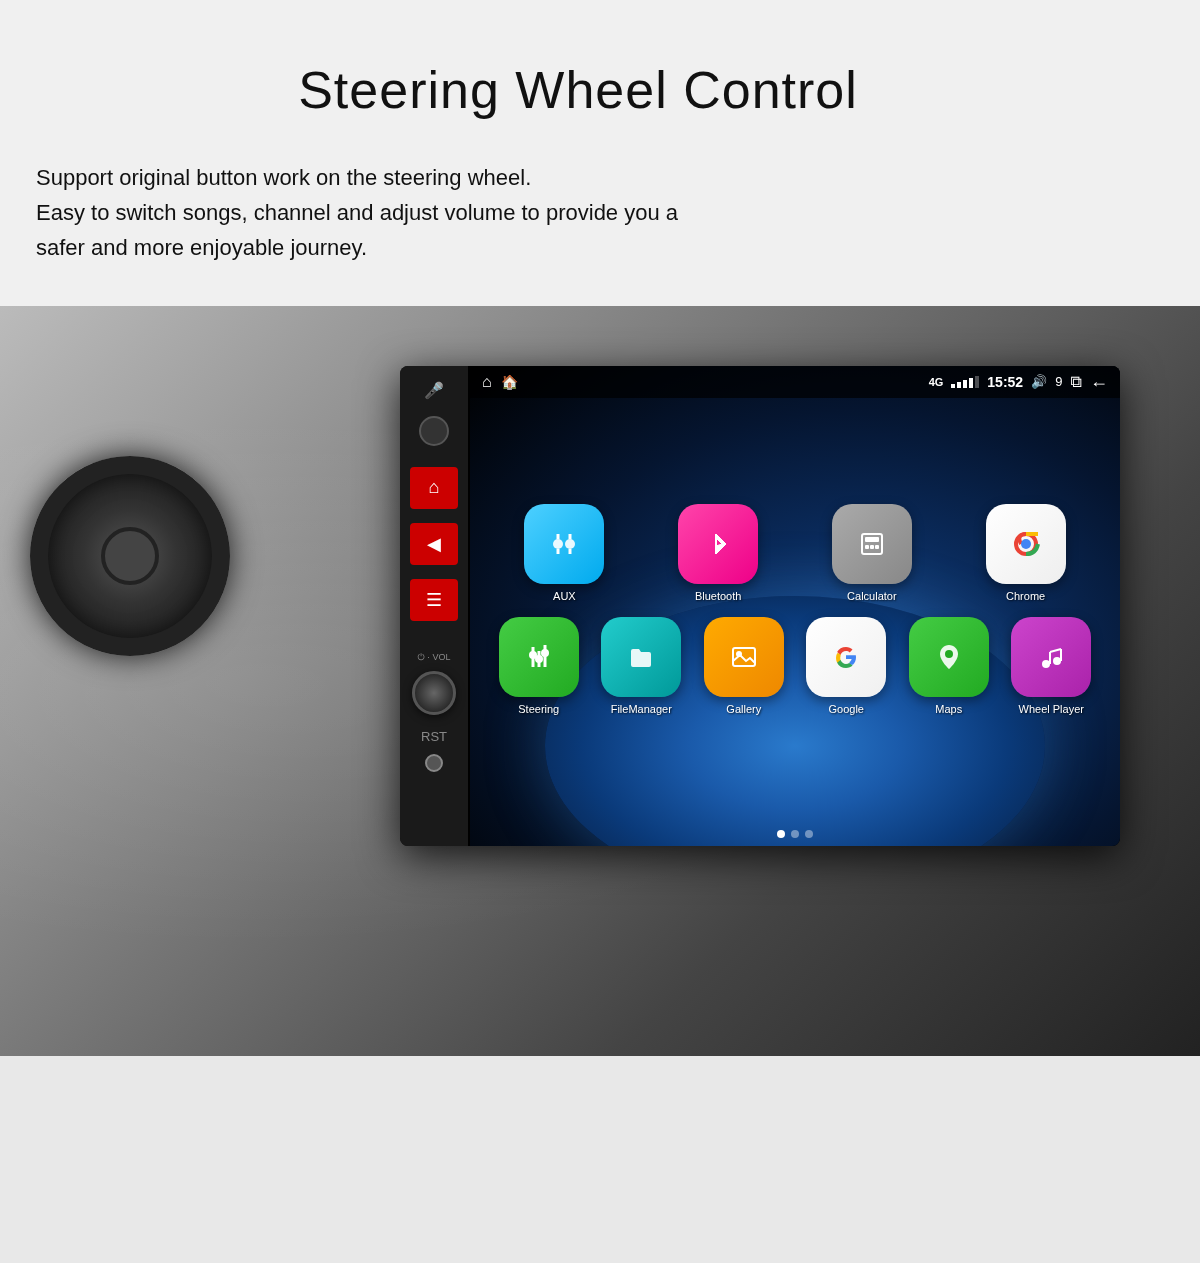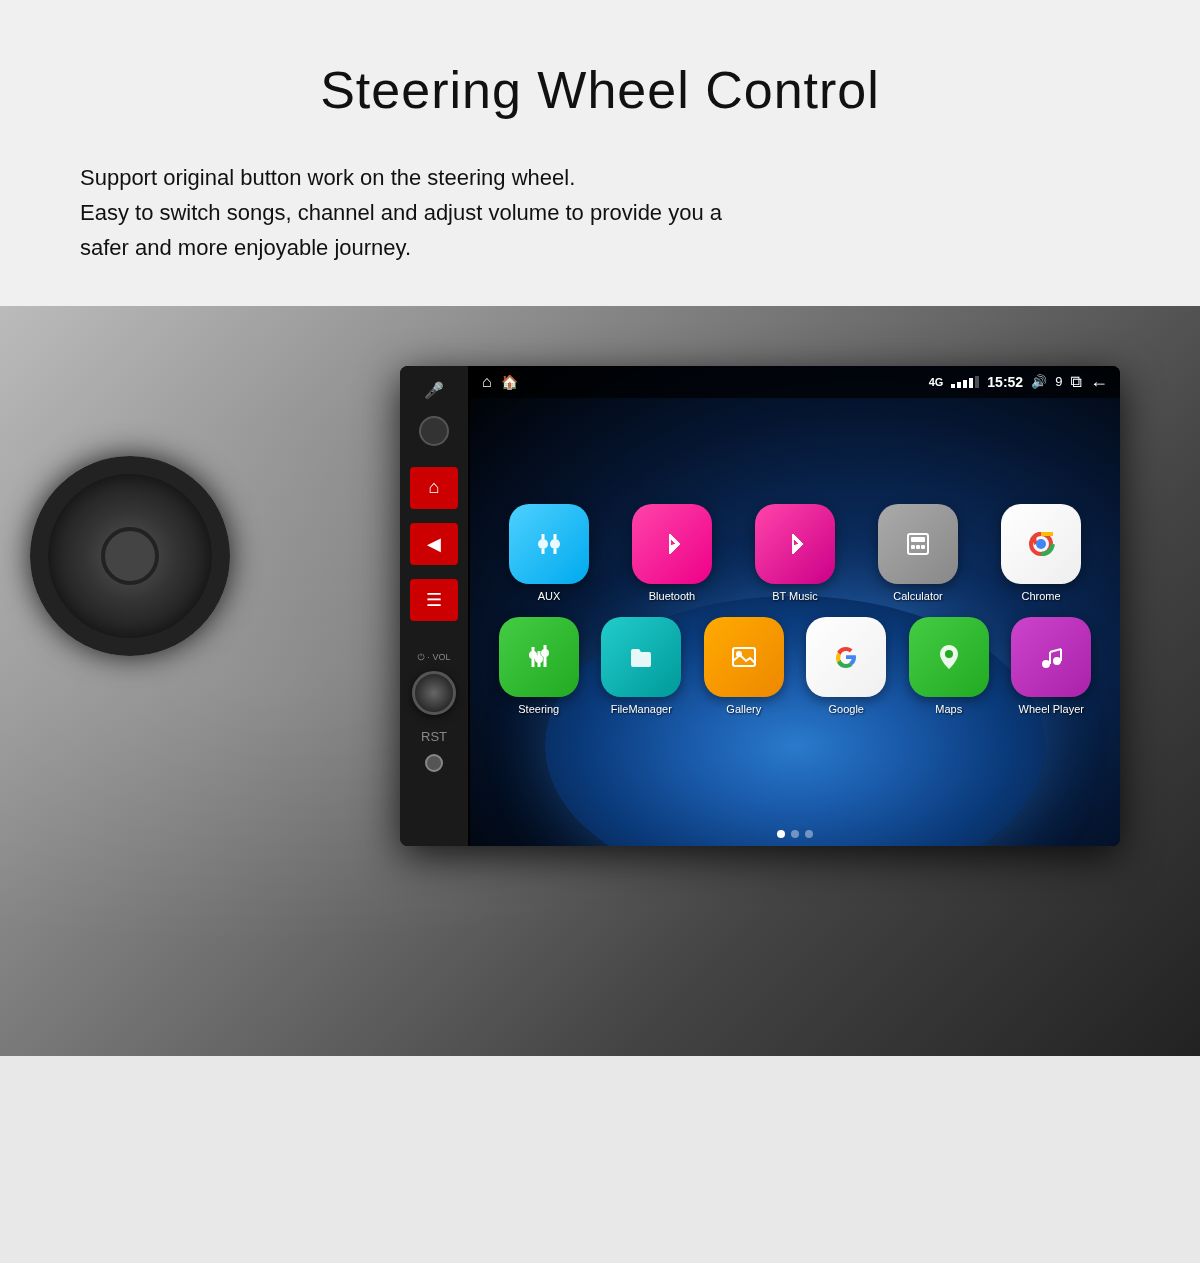--- a/index.html
+++ b/index.html
@@ -7,21 +7,21 @@
       width: 1200px;
       min-height: 1263px;
       font-family: Arial, sans-serif;
       background: #e8e8e8;
       overflow-x: hidden;
     }
 
     
     .top-section {
       background: #f0f0f0;
-      padding: 60px 80px 40px 80px;
+      padding: 60px 80px 40px 36px;
       text-align: center;
       position: relative;
     }
 
     .main-title {
       font-size: 52px;
       font-weight: 400;
       color: #111;
       margin-bottom: 40px;
       letter-spacing: 1px;
@@ -480,29 +480,20 @@
             <div class="app-item">
               <div class="app-icon icon-bluetooth">
                 <svg width="36" height="36" viewBox="0 0 36 36">
                   <path d="M16 8 L26 18 L16 28 L16 20 L22 18 L16 12 Z" fill="white" stroke="white" stroke-width="1"></path>
                   <path d="M16 8 L16 28" stroke="white" stroke-width="2" fill="none"></path>
                 </svg>
               </div>
               <span class="app-label">Bluetooth</span>
             </div>
             <div class="app-item">
-              <div class="app-icon icon-btmusic">
-                <svg width="36" height="36" viewBox="0 0 36 36">
-                  <path d="M16 8 L26 18 L16 28 L16 20 L22 18 L16 12 Z" fill="white" stroke="white" stroke-width="1"></path>
-                  <path d="M16 8 L16 28" stroke="white" stroke-width="2" fill="none"></path>
-                </svg>
-              </div>
-              <span class="app-label">BT Music</span>
-            </div>
-            <div class="app-item">
               <div class="app-icon icon-calculator">
                 <svg width="36" height="36" viewBox="0 0 36 36">
                   <rect x="8" y="8" width="20" height="20" rx="2" fill="none" stroke="white" stroke-width="2"></rect>
                   <rect x="11" y="11" width="14" height="5" rx="1" fill="white"></rect>
                   <rect x="11" y="19" width="4" height="4" rx="1" fill="white"></rect>
                   <rect x="16" y="19" width="4" height="4" rx="1" fill="white"></rect>
                   <rect x="21" y="19" width="4" height="4" rx="1" fill="white"></rect>
                 </svg>
               </div>
               <span class="app-label">Calculator</span>

